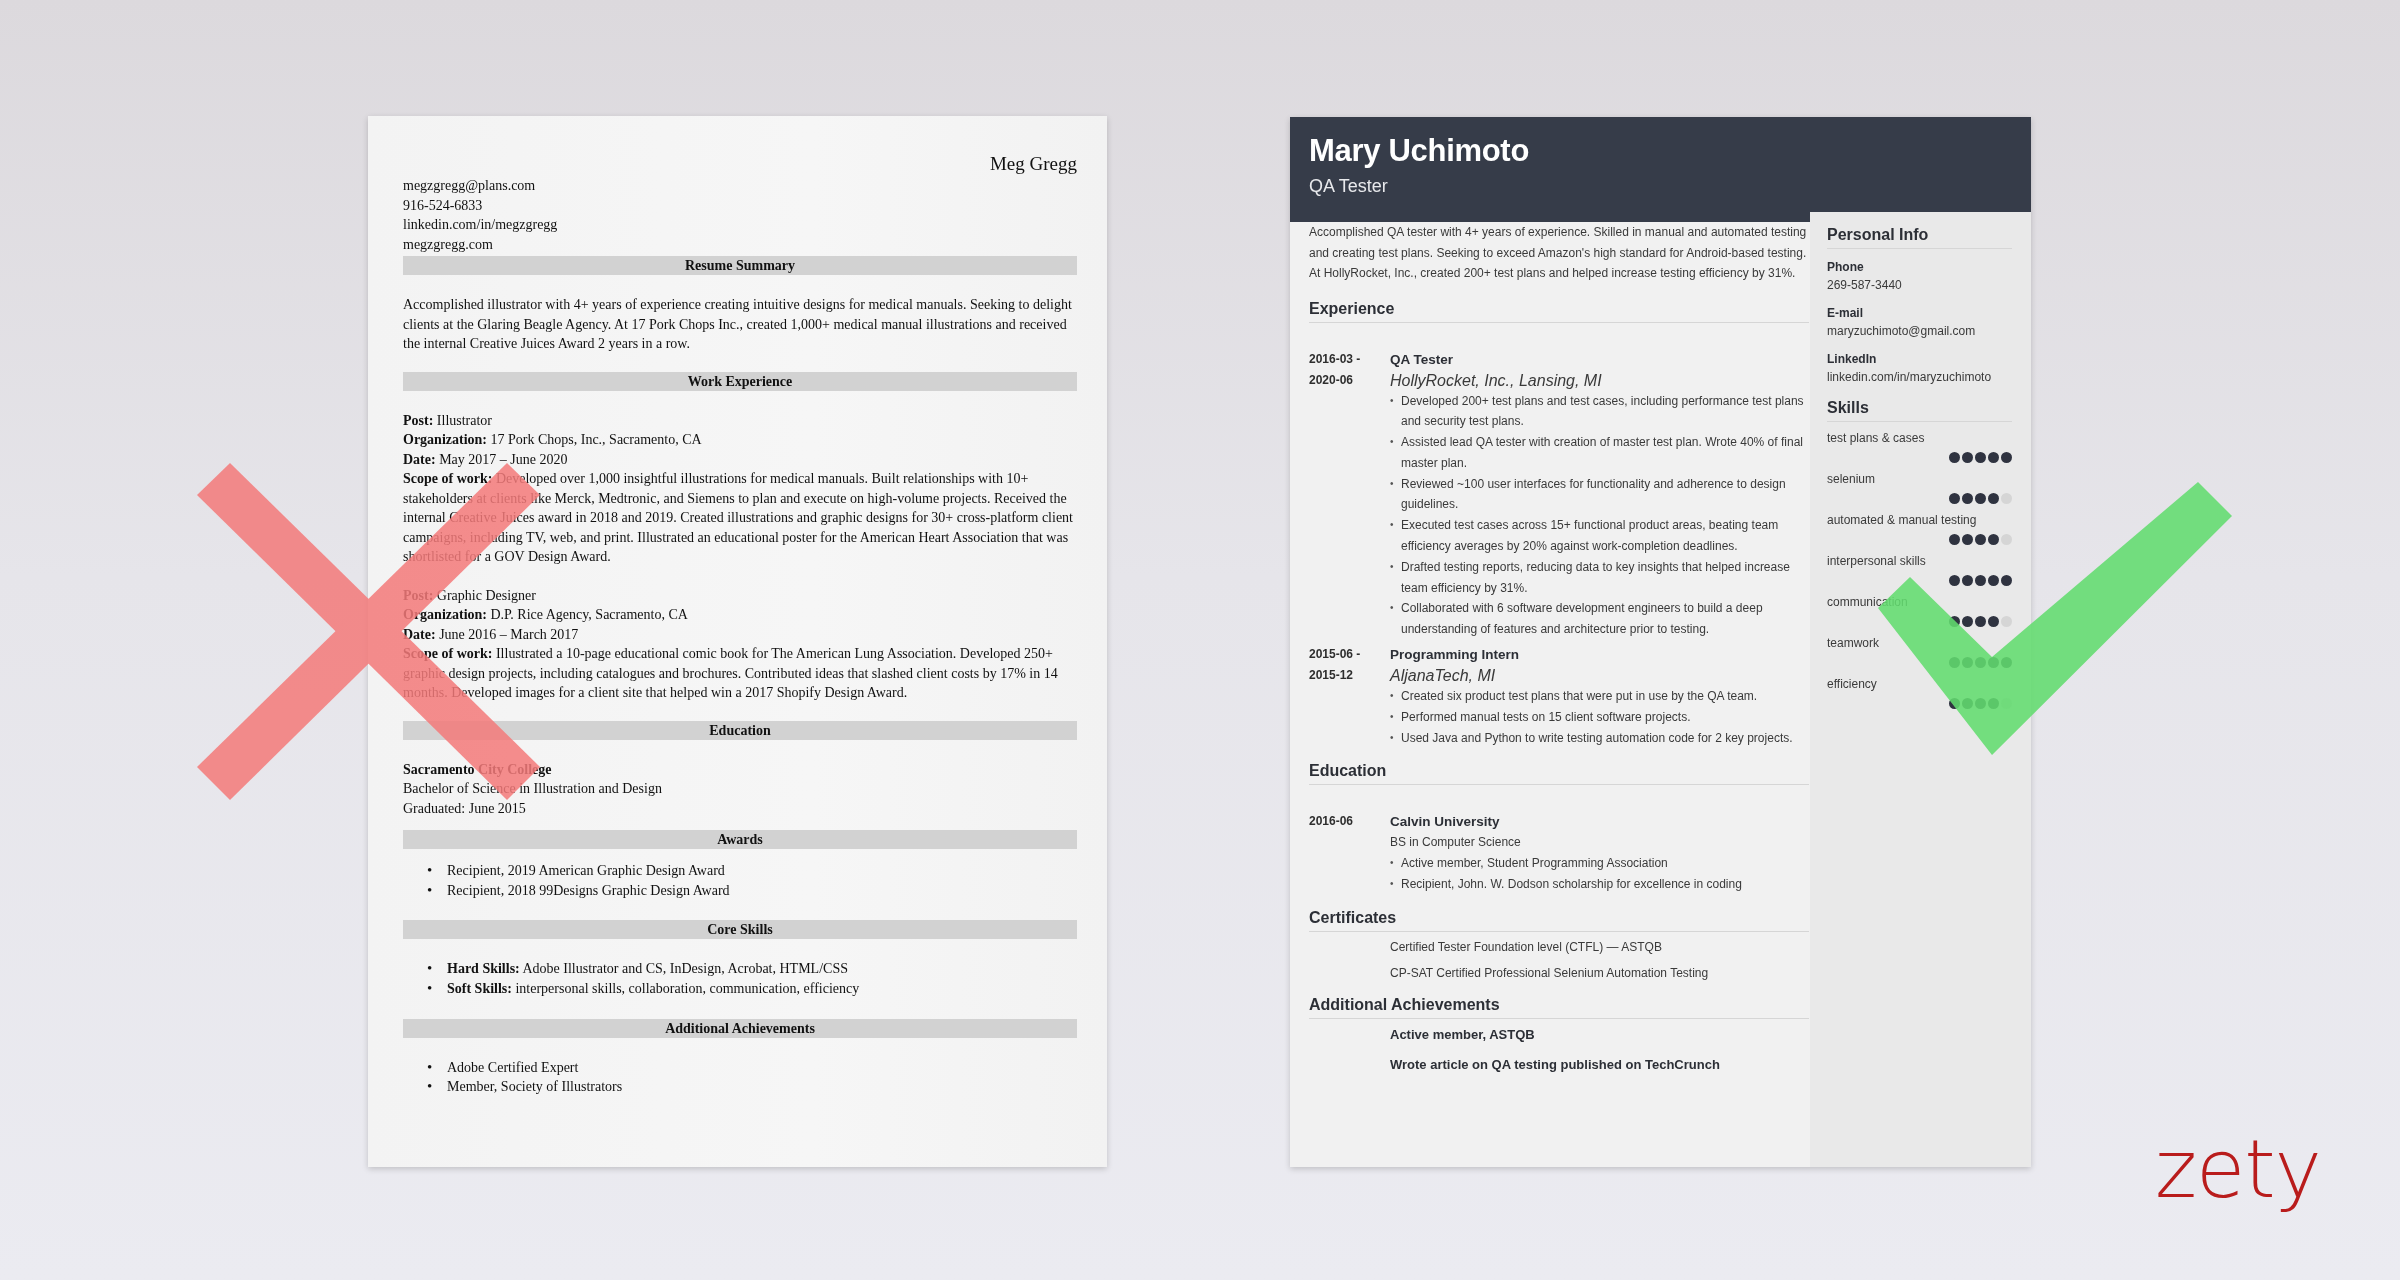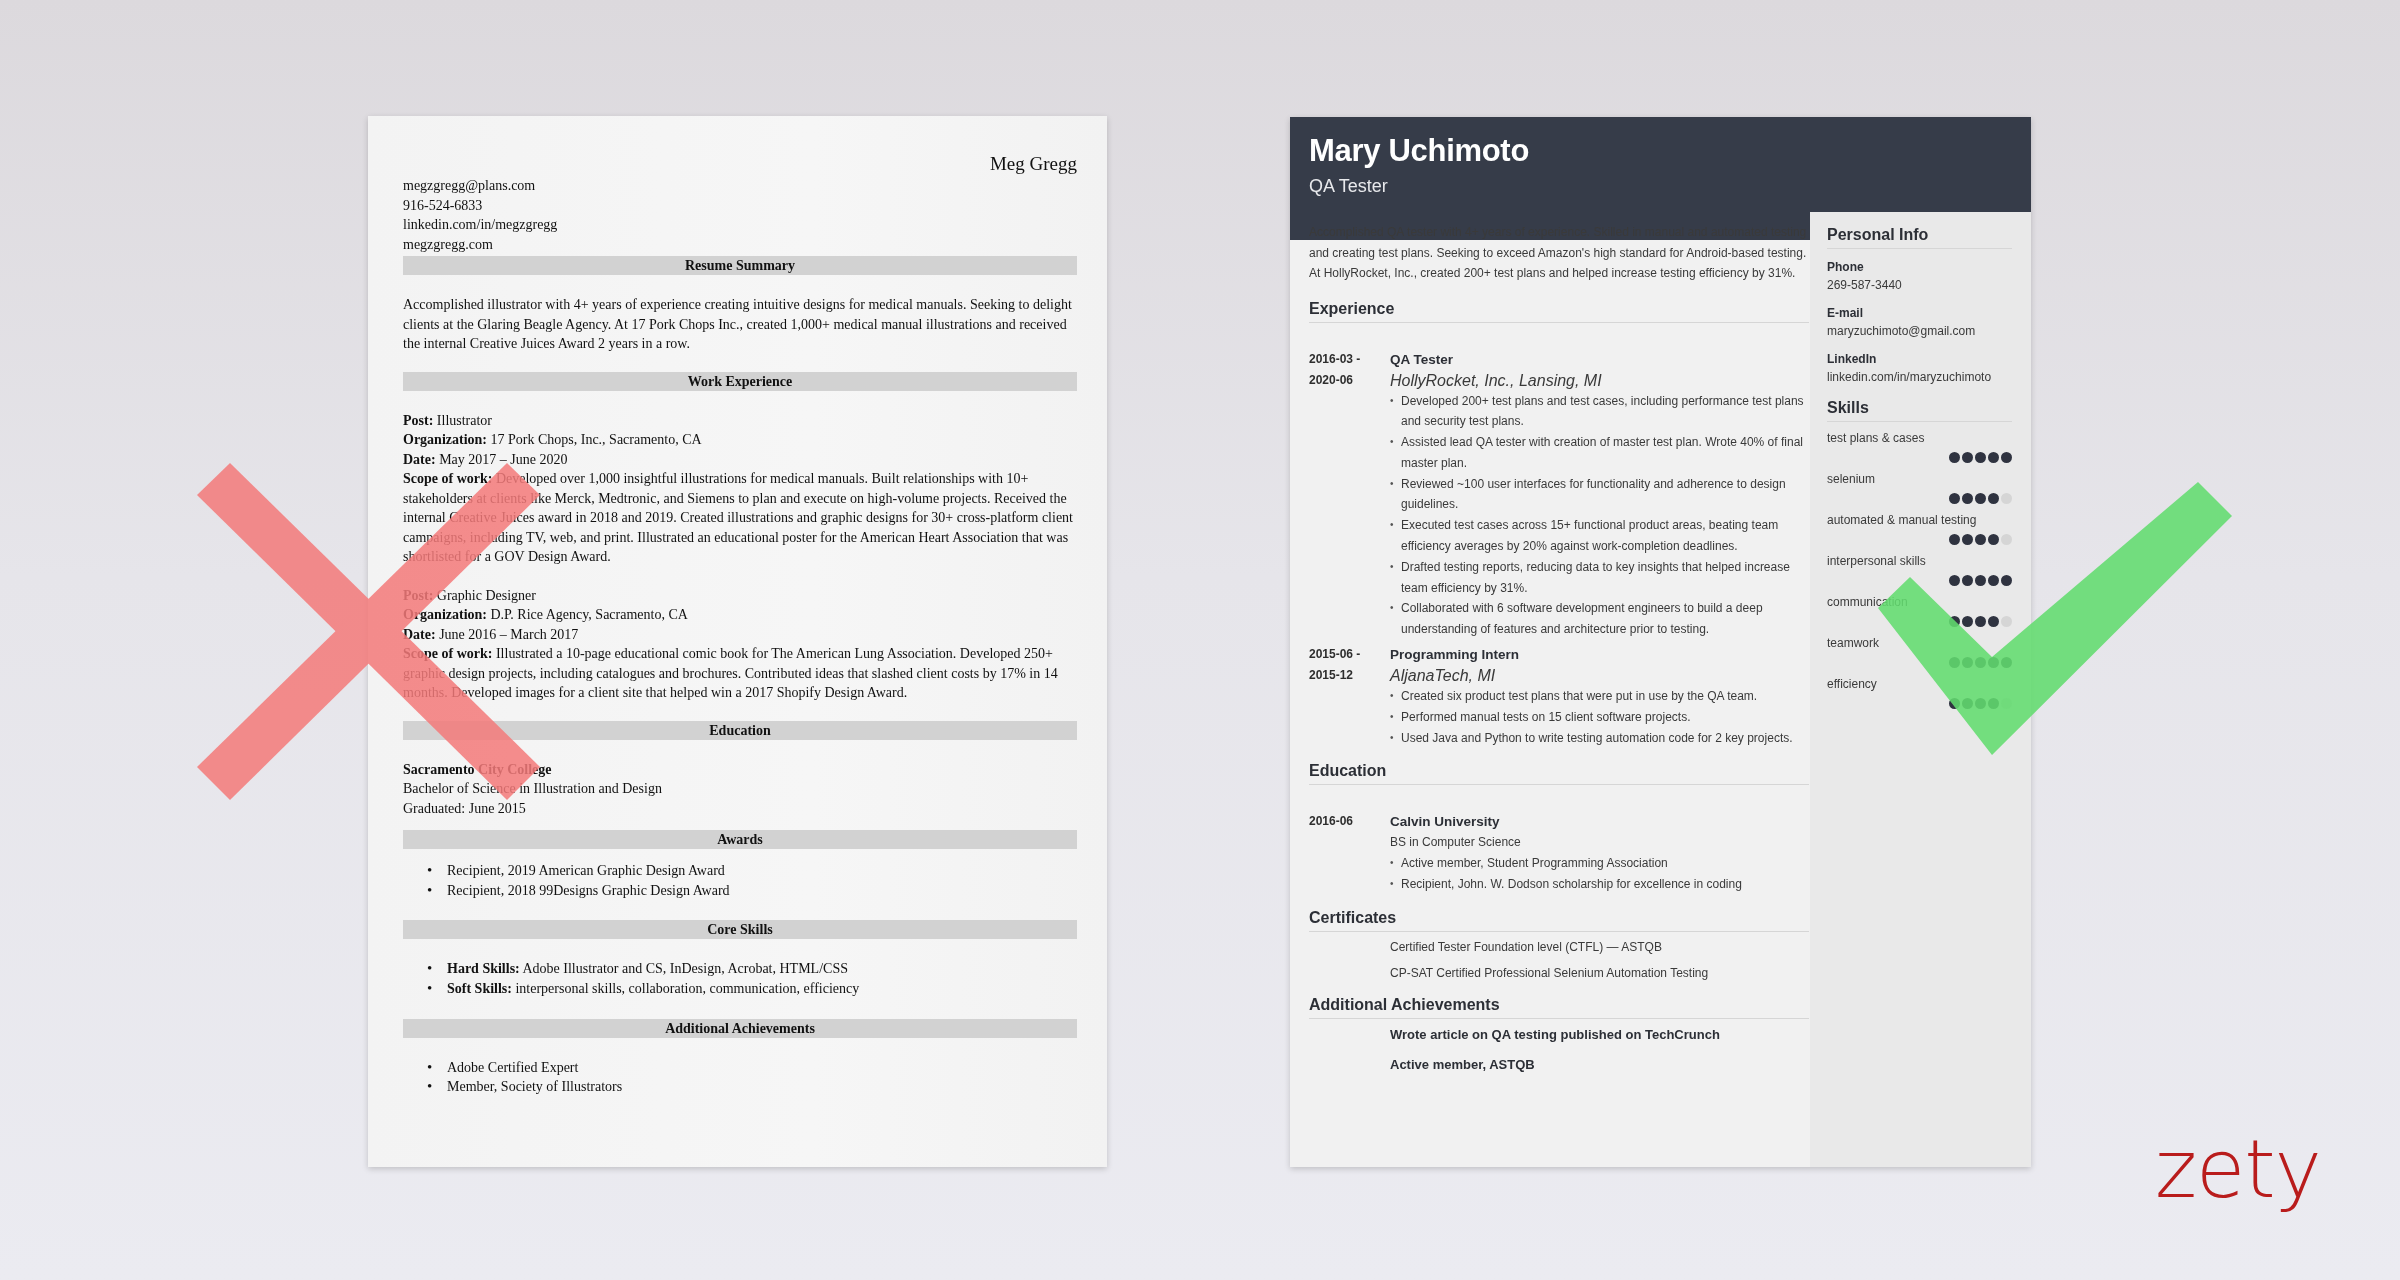--- a/index.html
+++ b/index.html
@@ -33,21 +33,21 @@
   .pl-section-gap { margin-top: 18px; }
 
   
   .page-right {
     position: absolute; left: 1290px; top: 117px; width: 741px; height: 1050px;
     background: #f1f1f1;
     box-shadow: 0 2px 6px rgba(0,0,0,0.18);
     color: #2a2a2a;
   }
   .pr-header {
-    position: absolute; left: 0; top: 0; width: 741px; height: 123px;
+    position: absolute; left: 0; top: 0; width: 741px; height: 105px;
     background: #363c49; color: #fff;
   }
   .pr-name { position: absolute; left: 19px; top: 16px; font-size: 31px; font-weight: bold; letter-spacing: -0.3px; }
   .pr-title { position: absolute; left: 19px; top: 59px; font-size: 18px; color: #e8e9ec; }
   .pr-main { position: absolute; left: 19px; top: 105px; width: 500px; }
   .pr-sidebar {
     position: absolute; left: 520px; top: 95px; width: 221px; height: 955px;
     background: #e9e9e9;
   }
   .pr-side-inner { position: absolute; left: 17px; top: 0; width: 185px; }
@@ -199,22 +199,22 @@
     </div>
 
     <div class="pr-h" style="margin-top:14px">Certificates</div>
     <div style="margin-top:2px">
       <div class="pr-cert">Certified Tester Foundation level (CTFL) — ASTQB</div>
       <div class="pr-cert">CP-SAT Certified Professional Selenium Automation Testing</div>
     </div>
 
     <div class="pr-h" style="margin-top:10px">Additional Achievements</div>
     <div style="margin-top:1px">
+      <div class="pr-ach">Active member, ASTQB</div>
       <div class="pr-ach">Wrote article on QA testing published on TechCrunch</div>
-      <div class="pr-ach">Active member, ASTQB</div>
     </div>
   </div>
 
   <div class="pr-sidebar">
     <div class="pr-side-inner">
       <div class="pr-side-h" style="margin-top:14px">Personal Info</div>
       <div class="pr-label">Phone</div>
       <div class="pr-val">269-587-3440</div>
       <div class="pr-label">E-mail</div>
       <div class="pr-val">maryzuchimoto@gmail.com</div>

